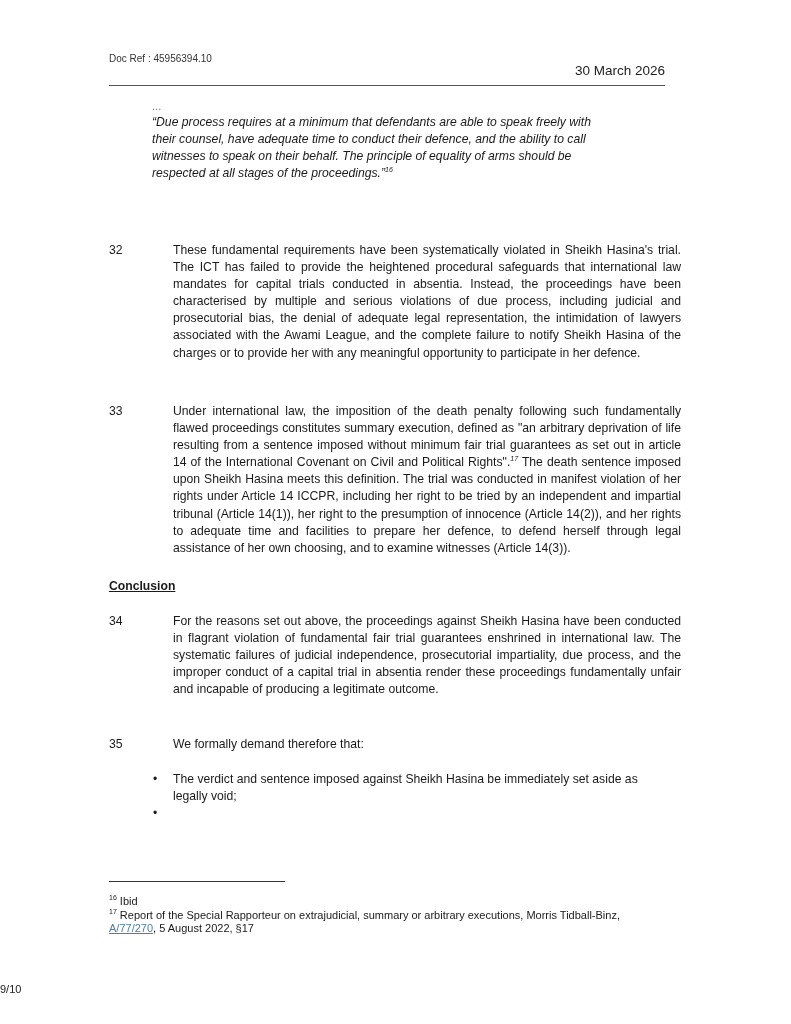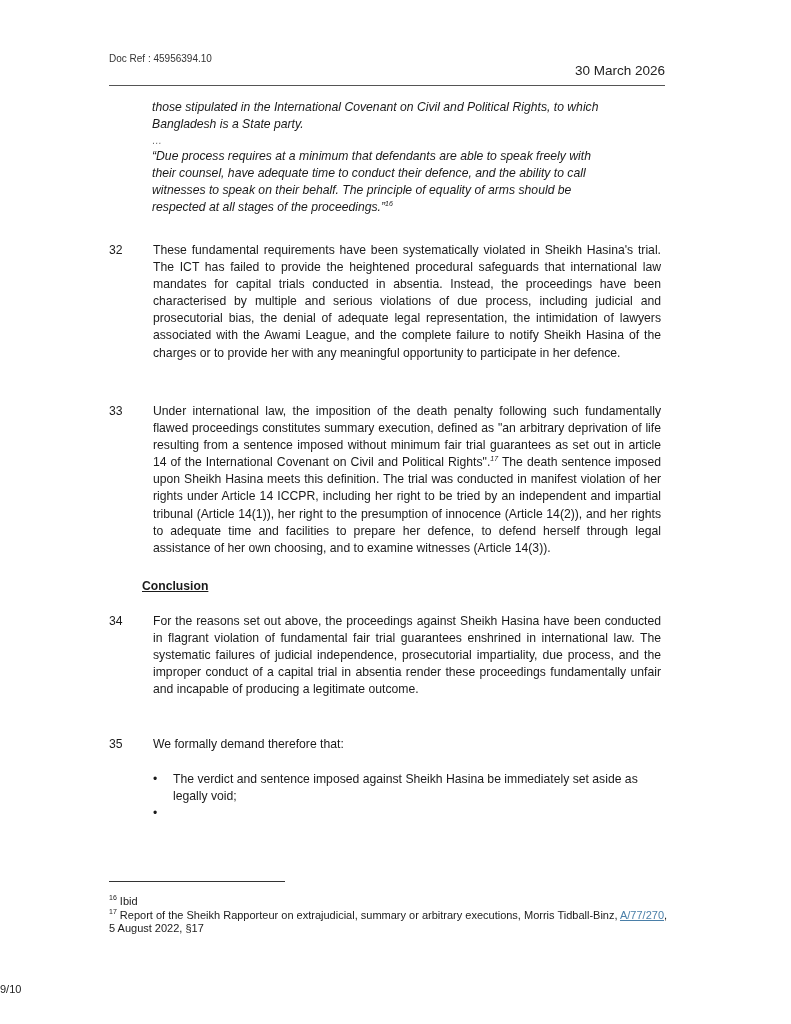--- a/index.html
+++ b/index.html
@@ -70,31 +70,30 @@
       left: 109px;
       width: 556px;
     }
     .para-num {
       position: absolute;
       left: 0;
       top: 0;
       width: 30px;
     }
     .para-text {
-      margin-left: 44px;
+      margin-left: 64px;
       width: 508px;
     }
     .heading {
       position: absolute;
       left: 109px;
       top: 579px;
       font-size: 12.2px;
       font-weight: bold;
       text-decoration: underline;
-      margin-left: 33px;
     }
     .bullets {
       position: absolute;
       left: 153px;
       top: 771px;
       width: 510px;
       margin: 0;
       padding: 0;
       list-style: none;
     }
@@ -143,21 +142,20 @@
 </head>
 <body>
 
 <div class="header">
   <span class="doc-ref">Doc Ref : 45956394.10</span>
   <span class="doc-date">30 March 2026</span>
 </div>
 <div class="header-rule"></div>
 
 <div class="quote body-text">
-  <p>those stipulated in the International Covenant on Civil and Political Rights, to which Bangladesh is a State party.</p>
   <p class="ellipsis">…</p>
   <p><span>“Due process requires at a minimum that defendants are able to speak freely with their counsel, have adequate time to conduct their defence, and the ability to call witnesses to speak on their behalf. The principle of equality of arms should be respected at all stages of the proceedings.”</span><sup>16</sup></p>
 </div>
 
 <div class="para body-text" style="top:242px;">
   <span class="para-num">32</span>
   <div class="para-text">These fundamental requirements have been systematically violated in Sheikh Hasina's trial. The ICT has failed to provide the heightened procedural safeguards that international law mandates for capital trials conducted in absentia. Instead, the proceedings have been characterised by multiple and serious violations of due process, including judicial and prosecutorial bias, the denial of adequate legal representation, the intimidation of lawyers associated with the Awami League, and the complete failure to notify Sheikh Hasina of the charges or to provide her with any meaningful opportunity to participate in her defence.</div>
 </div>
 
 <div class="para body-text" style="top:403px;">
@@ -184,16 +182,16 @@
   </li>
   <li>
     <span class="bullet-dot">•</span>
   </li>
 </ul>
 
 <div class="fn-rule"></div>
 
 <div class="footnotes">
   <p><sup>16</sup><span> Ibid</span></p>
-  <p><sup>17</sup><span> Report of the Sheikh Rapporteur on extrajudicial, summary or arbitrary executions, Morris Tidball-Binz, </span><a class="fn-link">A/77/270</a><span>, 5 August 2022, §17</span></p>
+  <p><sup>17</sup><span> Report of the Special Rapporteur on extrajudicial, summary or arbitrary executions, Morris Tidball-Binz, </span><a class="fn-link">A/77/270</a><span>, 5 August 2022, §17</span></p>
 </div>
 
 <div class="page-num">9/10</div>
 
 </body></html>

